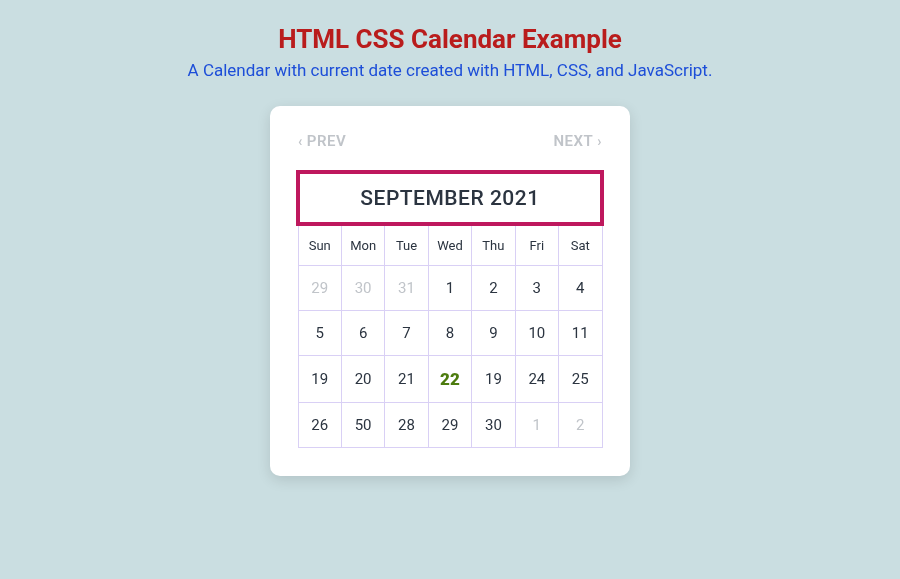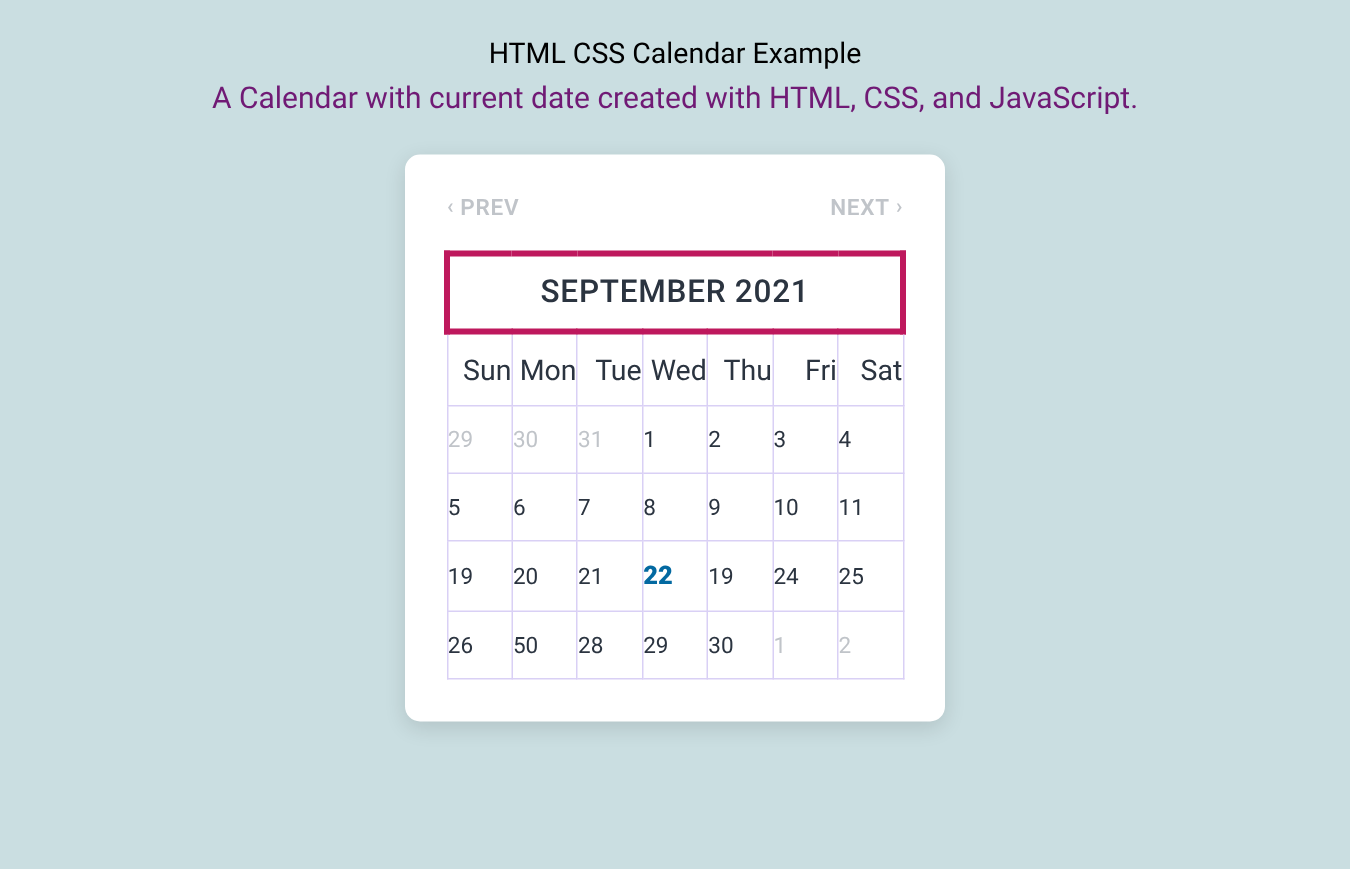--- a/index.html
+++ b/index.html
@@ -11,28 +11,28 @@
       font-family: -apple-system, BlinkMacSystemFont, "Segoe UI", Roboto, Helvetica, Arial, sans-serif;
       background-color: #cadee1;
       width: 900px;
       height: 579px;
       display: flex;
       flex-direction: column;
       align-items: center;
       padding-top: 24px;
     }
     .page-title {
-      color: #000000;
-      font-size: 19px;
-      font-weight: 400;
+      color: #b91c1c;
+      font-size: 26px;
+      font-weight: 700;
       margin-bottom: 6px;
     }
     .page-subtitle {
-      color: #701a75;
-      font-size: 20px;
+      color: #1d4ed8;
+      font-size: 17px;
       font-weight: 400;
       margin-bottom: 26px;
       text-align: center;
     }
     .calendar-card {
       background: #ffffff;
       border-radius: 10px;
       box-shadow: 0 4px 14px rgba(0, 0, 0, 0.12);
       padding: 26px 26px 28px 26px;
       width: 360px;
@@ -71,38 +71,39 @@
       padding: 12px 0;
       text-align: center;
       color: #2b3440;
       font-size: 21px;
       font-weight: 500;
       letter-spacing: 0.5px;
     }
     table.calendar th.dow {
       border: 1px solid #d9d0f5;
       padding: 12px 0;
-      text-align: right;
+      text-align: center;
       color: #2b3440;
-      font-size: 19px;
+      font-size: 13px;
       font-weight: 400;
     }
     table.calendar td {
       border: 1px solid #d9d0f5;
       padding: 13px 0;
+      text-align: center;
       color: #2b3440;
       font-size: 15px;
       font-weight: 400;
     }
     table.calendar td.muted {
       color: #c0c4c9;
     }
     table.calendar td.today {
       font-weight: 900;
-      color: #0369a1;
+      color: #4d7c0f;
       font-size: 17px;
     }
   </style>
 </head>
 <body>
 
 <h1 class="page-title">HTML CSS Calendar Example</h1>
 <p class="page-subtitle">A Calendar with current date created with HTML, CSS, and JavaScript.</p>
 
 <div class="calendar-card">

